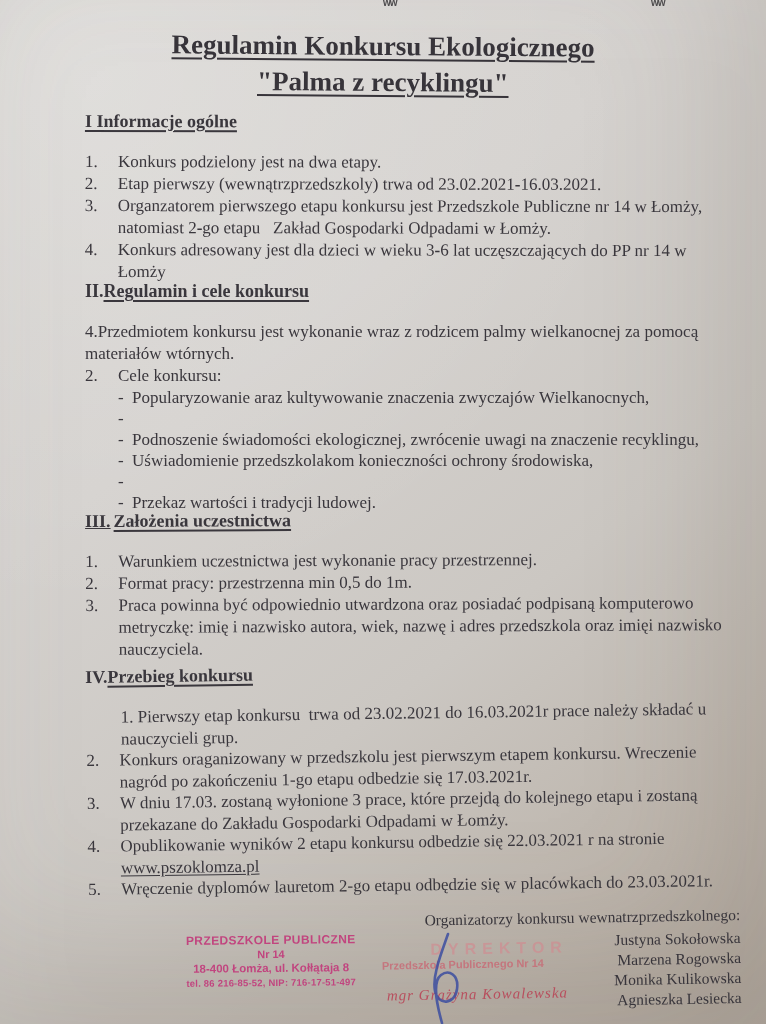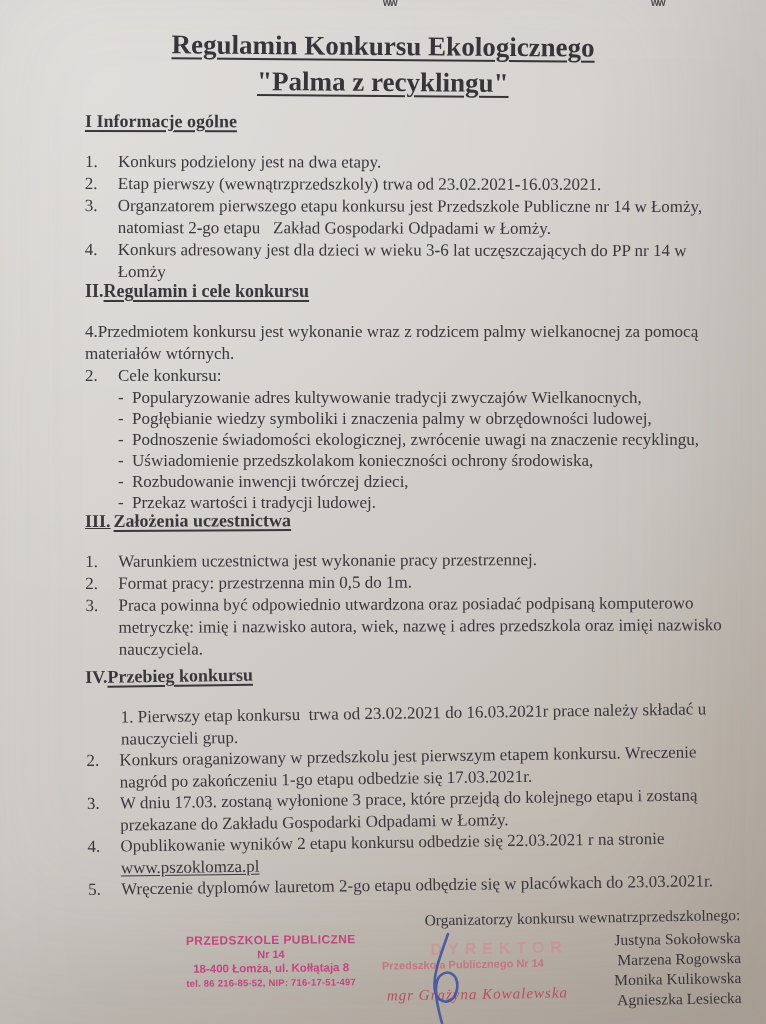--- a/index.html
+++ b/index.html
@@ -102,37 +102,35 @@
     <span class="pre">II.</span><span class="u">Regulamin i cele konkursu</span>
   </div>
   <div class="para txt">4.Przedmiotem konkursu jest wykonanie wraz z rodzicem palmy wielkanocnej za pomocą materiałów wtórnych.</div>
   <div class="li">
     <span class="n txt">2.</span>
     <span class="t txt">Cele konkursu:</span>
   </div>
   <div class="bullets">
     <div class="bl">
         <span class="n">-</span>
-        <span class="t txt">Popularyzowanie adres kultywowanie tradycji zwyczajów Wielkanocnych,</span>
-      </div>
-    <div class="bl">
-        <span class="n">-</span>
-        <span class="t txt">Pogłębianie wiedzy symboliki i znaczenia palmy w obrzędowności ludowej,</span>
+        <span class="t txt">Popularyzowanie araz kultywowanie znaczenia zwyczajów Wielkanocnych,</span>
+      </div>
+    <div class="bl">
+        <span class="n">-</span>
       </div>
     <div class="bl">
         <span class="n">-</span>
         <span class="t txt">Podnoszenie świadomości ekologicznej, zwrócenie uwagi na znaczenie recyklingu,</span>
       </div>
     <div class="bl">
         <span class="n">-</span>
         <span class="t txt">Uświadomienie przedszkolakom konieczności ochrony środowiska,</span>
       </div>
     <div class="bl">
         <span class="n">-</span>
-        <span class="t txt">Rozbudowanie inwencji twórczej dzieci,</span>
       </div>
     <div class="bl">
         <span class="n">-</span>
         <span class="t txt">Przekaz wartości i tradycji ludowej.</span>
       </div>
   </div>
 </div>
 
 <div class="sec" id="sec-iii">
   <div class="sec-h">

